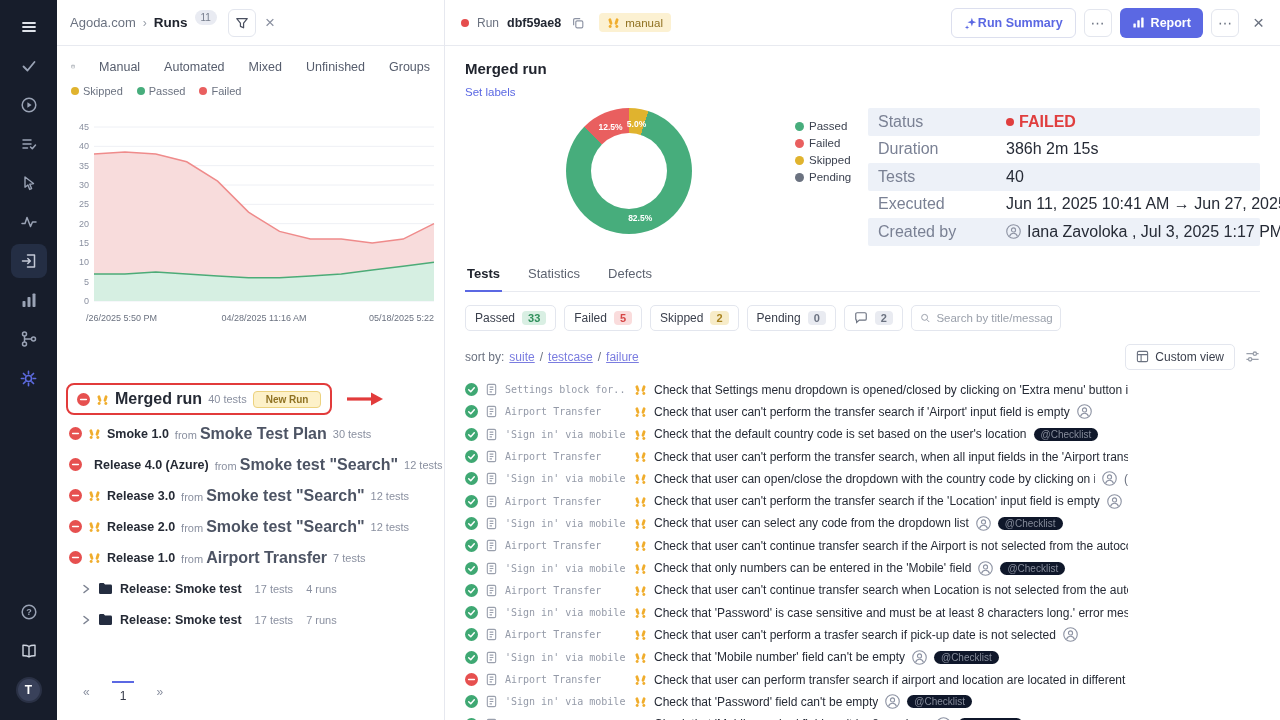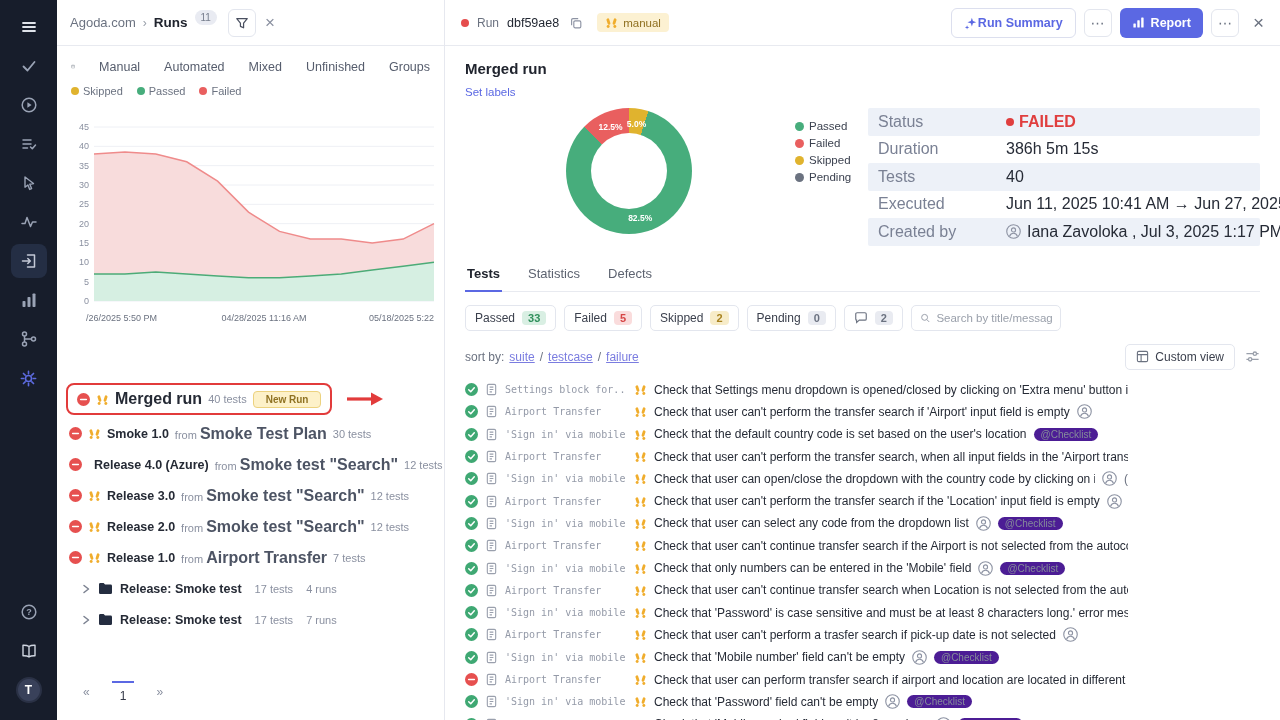--- a/index.html
+++ b/index.html
@@ -44,21 +44,21 @@
 .group-meta{font-size:11px;color:#8a90a0;margin-left:6px;}
 .pagination{margin-top:auto;display:flex;align-items:center;gap:22px;padding:0 14px 6px 26px;height:50px;font-size:12px;color:#8a90a0;flex-shrink:0;}
 .page-arrow{cursor:pointer;}
 .page-current{color:#343948;padding:6px 8px 0;border-top:2px solid #5b68e3;cursor:pointer;}
 
 
 .detail-panel{flex:1;display:flex;flex-direction:column;min-width:0;}
 .detail-header{height:46px;border-bottom:1px solid #e8eaf0;display:flex;align-items:center;padding:0 16px;gap:8px;flex-shrink:0;}
 .status-dot{width:8px;height:8px;border-radius:50%;background:#e54d4d;flex-shrink:0;}
 .run-label{font-size:12px;color:#6b7280;}
-.run-id{font-size:12.5px;font-weight:normal;color:#23283;color:#232833;}
+.run-id{font-size:12.5px;font-weight:bold;color:#23283;color:#232833;}
 .copy-btn{display:flex;align-items:center;cursor:pointer;margin-left:2px;}
 .manual-badge{display:flex;align-items:center;gap:5px;background:#fcf1d2;border-radius:4px;padding:3px 8px;font-size:11.5px;color:#8f7020;margin-left:6px;}
 .hdr-spacer{flex:1;}
 .btn-outline{display:flex;align-items:center;gap:0;height:30px;padding:0 12px;border:1px solid #dcdfee;border-radius:6px;color:#5b68e3;font-size:12.5px;background:#fff;cursor:pointer;font-weight:bold;font-family:inherit;}
 .btn-primary{display:flex;align-items:center;gap:6px;height:30px;padding:0 12px;border:none;border-radius:6px;background:#5b68e3;color:#fff;font-size:12.5px;cursor:pointer;font-weight:bold;font-family:inherit;}
 .btn-dots{width:28px;height:28px;border:1px solid #e3e6ee;border-radius:6px;background:#fff;color:#6b7280;font-size:14px;display:flex;align-items:center;justify-content:center;cursor:pointer;font-family:inherit;}
 .hdr-close{color:#6b7280;font-size:19px;margin-left:6px;cursor:pointer;line-height:1;}
 .detail-body{padding:14px 20px 0;flex:1;overflow:hidden;display:flex;flex-direction:column;min-width:0;}
 .page-title{font-size:15px;font-weight:bold;color:#20242e;}
 .set-labels{font-size:11.5px;color:#5b68e3;margin-top:9px;cursor:pointer;width:fit-content;}
@@ -92,21 +92,21 @@
 .filter-search input::placeholder{color:#9aa0ab;}
 .sort-row{display:flex;align-items:center;margin-top:13px;font-size:12px;color:#6b7280;flex-shrink:0;}
 .sort-link{color:#7a7ce0;text-decoration:underline;cursor:pointer;}
 .sort-sep{margin:0 5px;color:#6b7280;}
 .sort-right{margin-left:auto;display:flex;align-items:center;gap:10px;}
 .custom-view{display:flex;align-items:center;gap:6px;height:26px;padding:0 10px;border:1px solid #e3e6ee;border-radius:5px;font-size:12px;color:#3a3f4c;cursor:pointer;background:#fff;font-family:inherit;}
 .tests-list{margin-top:9px;overflow:hidden;flex:1;}
 .test-row{display:flex;align-items:center;gap:7px;height:22.3px;font-size:12px;white-space:nowrap;overflow:hidden;width:663px;cursor:pointer;}
 .suite{font-family:"DejaVu Sans Mono",monospace;font-size:10px;color:#949aa8;width:122px;flex-shrink:0;overflow:hidden;}
 .ttl{color:#262b36;overflow:hidden;}
-.chk{font-size:10px;background:#4c1d95;color:#858b9a;padding:1px 7px;border-radius:8px;flex-shrink:0;}
+.chk{font-size:10px;background:#0f172a;color:#858b9a;padding:1px 7px;border-radius:8px;flex-shrink:0;}
 .trail{color:#6b7280;}
 .st-ic,.test-row svg{flex-shrink:0;}
 </style>
 </head>
 <body>
 
 <div class="app">
 
   <nav class="sidebar">
     <div class="nav-icon">
@@ -447,21 +447,21 @@
         <div class="info-table" id="info-table">
             <div class="info-row alt">
               <span class="info-label">Status</span>
               <span class="info-value">
                 <span class="status-failed"><span class="sf-dot"></span>FAILED</span>
               </span>
             </div>
             <div class="info-row">
               <span class="info-label">Duration</span>
               <span class="info-value">
-                <span>386h 5m 15s</span>
+                <span>386h 2m 15s</span>
               </span>
             </div>
             <div class="info-row alt">
               <span class="info-label">Tests</span>
               <span class="info-value">
                 <span>40</span>
               </span>
             </div>
             <div class="info-row">
               <span class="info-label">Executed</span>

